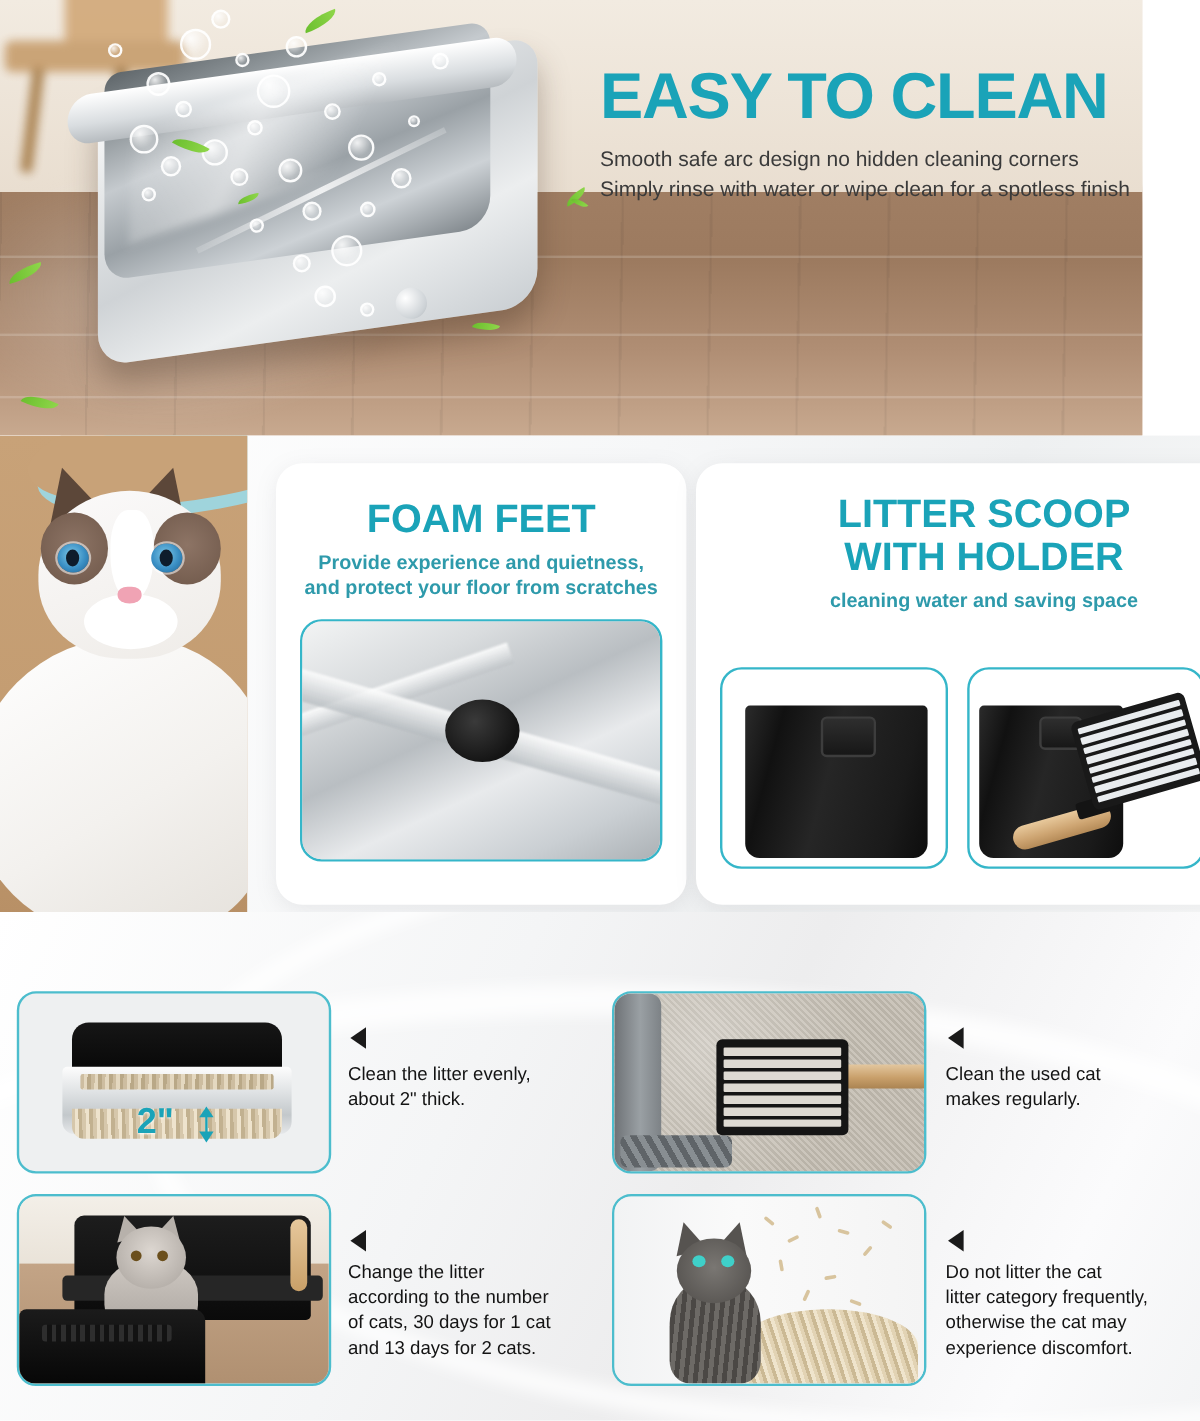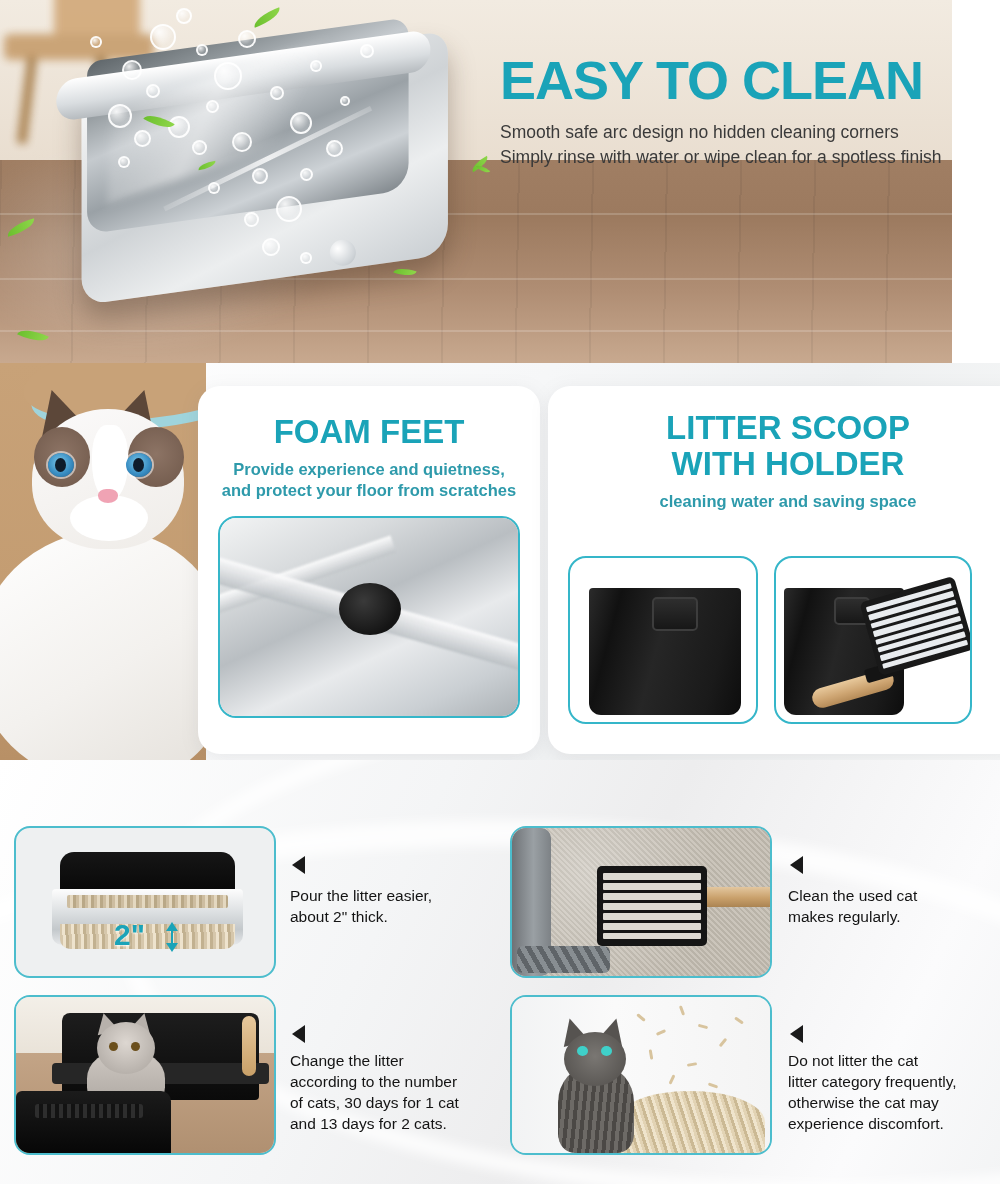--- a/index.html
+++ b/index.html
@@ -189,20 +189,21 @@
     border-radius: 50% 50% 60% 60%; background: #f0a3b4;
   }
   .rag-muzzle {
     position: absolute; left: 62px; top: 114px; width: 78px; height: 46px;
     border-radius: 50%; background: #ffffff;
   }
 
   .card {
     position: absolute; background: #ffffff; border-radius: 22px;
     box-shadow: 0 4px 18px rgba(120,120,130,.13);
+    margin-left: 32px;
   }
   .card-foam { left: 198px; top: 386px; width: 342px; height: 368px; }
   .card-scoop { left: 548px; top: 386px; width: 480px; height: 368px; }
   .feat-title {
     color: #1aa3b8; font-weight: 700; text-align: center; line-height: 1.08;
   }
   .feat-sub {
     color: #2e9aab; text-align: center; line-height: 1.3; font-weight: 600;
   }
   .photo-frame {
@@ -613,21 +614,21 @@
         <div class="s1-litter-top"></div>
         <div class="s1-litter-front"></div>
       </div>
       <div class="s1-label">2"</div>
       <div class="s1-arrow">
           <span></span>
         </div>
     </div>
     <div class="tri" style="left:292px;top:96px"></div>
     <div class="step-text" style="left:290px;top:125px;width:200px">
-      <div>Pour the litter easier,</div>
+      <div>Clean the litter evenly,</div>
       <div>about 2" thick.</div>
     </div>
 
     <div class="step-photo" style="left:510px;top:66px;width:262px;height:152px">
       <div class="s2-bg"></div>
       <div class="s2-railL"></div>
       <div class="s2-grip"></div>
       <div class="s2-handle"></div>
       <div class="s2-blade">
         <div class="s2-slot"></div>

